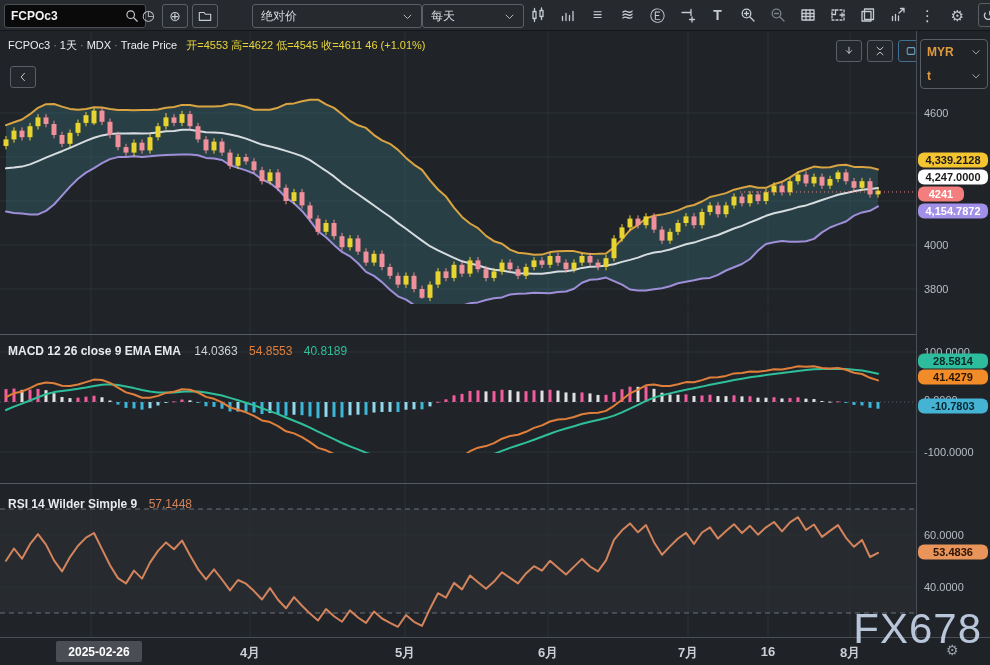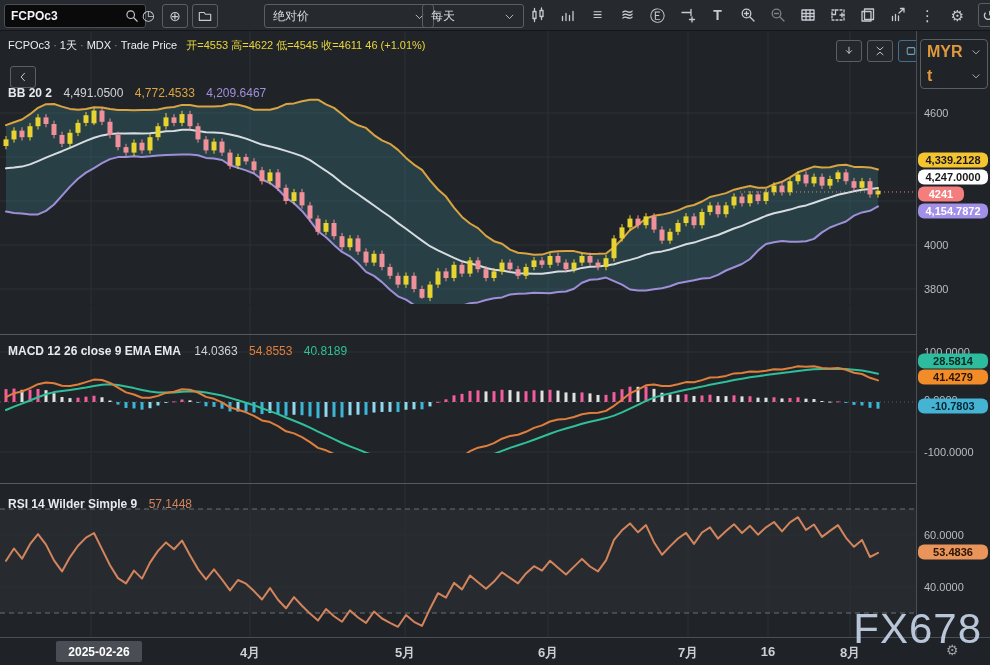--- a/index.html
+++ b/index.html
@@ -38,21 +38,21 @@
   .pane-btn.max{border-color:#3f6f93;}
   .back-btn{position:absolute;left:10px;top:36px;z-index:16;}
   
   .price-scale{position:absolute;left:916px;top:30px;width:74px;height:607px;background:#202428;
                border-left:1px solid #4a4f56;z-index:20;cursor:ns-resize;}
   .tick{position:absolute;left:7px;transform:translateY(-50%);font-size:11px;color:#b8bcc4;white-space:nowrap;}
   .plabel{position:absolute;left:1px;transform:translateY(-50%);height:15px;line-height:15px;border-radius:6px;
           font-size:11px;font-weight:bold;text-align:center;white-space:nowrap;padding:0 4px;box-sizing:border-box;}
   .cur-box{position:absolute;left:3px;top:9px;width:66px;height:48px;border:1px solid #5a5f66;border-radius:4px;}
   .cur-row{height:24px;display:flex;align-items:center;justify-content:space-between;padding:0 6px;cursor:pointer;}
-  .cur-row span{font-size:16px;font-weight:bold;color:#e09a3e;}
+  .cur-row span{font-size:12px;font-weight:bold;color:#e09a3e;}
   
   .time-axis{position:absolute;left:0;top:637px;width:990px;height:28px;background:#1f2327;
              border-top:1px solid #4a4f56;z-index:20;cursor:ew-resize;}
   .t-tick{position:absolute;top:6px;transform:translateX(-50%);font-size:13px;font-weight:bold;color:#ccd0d6;}
   .t-date{position:absolute;left:56px;top:3px;width:86px;height:21px;background:#4a4e54;border-radius:2px;
           color:#fff;font-size:12px;font-weight:bold;display:flex;align-items:center;justify-content:center;}
   .axis-gear{position:absolute;left:946px;top:4px;font-size:14px;color:#9aa0a8;cursor:pointer;}
   
   .watermark{position:absolute;right:8px;bottom:12px;z-index:40;font-size:42px;font-weight:400;
              color:#c6d4ea;opacity:.92;letter-spacing:1px;pointer-events:none;}
@@ -70,21 +70,21 @@
           <path d="M10 10 L14 14"></path>
         </svg>
     </div>
     <div class="tb-abs tb-icon" style="left:138px;width:20px;">◷</div>
     <div class="tb-abs tb-icon tb-box" style="left:162px;">⊕</div>
     <div class="tb-abs tb-icon tb-box" style="left:192px;">
       <svg class="ic" width="14" height="14" viewBox="0 0 16 16">
         <path d="M1.5 4h5.5l1.5 2h6v7h-13z"></path>
         </svg>
     </div>
-    <div class="tb-abs dropdown" style="left:264px;width:152px;text-align:center;">
+    <div class="tb-abs dropdown" style="left:252px;width:152px;text-align:center;">
       <span>绝对价</span>
       <svg class="ic" width="11" height="11" viewBox="0 0 16 16">
         <path d="M3 6 L8 11 L13 6"></path>
         </svg>
     </div>
     <div class="tb-abs dropdown" style="left:422px;width:84px;">
       <span>每天</span>
       <svg class="ic" width="11" height="11" viewBox="0 0 16 16">
         <path d="M3 6 L8 11 L13 6"></path>
         </svg>
@@ -162,26 +162,20 @@
       <span class="t">FCPOc3</span><span class="dotsep">·</span><span class="t">1天</span><span class="dotsep">·</span><span class="t">MDX</span><span class="dotsep">·</span><span class="t">Trade Price</span>
       <span class="ohlc">开=4553  高=4622  低=4545  收=4611  46 (+1.01%)</span>
     </div>
 
     <div class="pane-btn back-btn">
       <svg class="ic" width="12" height="12" viewBox="0 0 16 16">
         <path d="M10 3 L5.5 8 L10 13"></path>
         </svg>
     </div>
 
-    <div class="legend" style="left:8px;top:56px;">
-      <b>BB 20 2</b>
-      <span style="color:#cfd3d8;margin-left:8px;">4,491.0500</span>
-      <span style="color:#d9a441;margin-left:8px;">4,772.4533</span>
-      <span style="color:#9f8fd8;margin-left:8px;">4,209.6467</span>
-    </div>
 
     <div class="pane-btns" style="left:836px;">
       <div class="pane-btn">
         <svg class="ic" width="12" height="12" viewBox="0 0 16 16">
           <path d="M8 3v8 M4.5 7.5 L8 11 L11.5 7.5"></path>
           </svg>
       </div>
       <div class="pane-btn">
         <svg class="ic" width="12" height="12" viewBox="0 0 16 16">
           <path d="M4 3 L8 6.5 L12 3 M4 13 L8 9.5 L12 13"></path>

